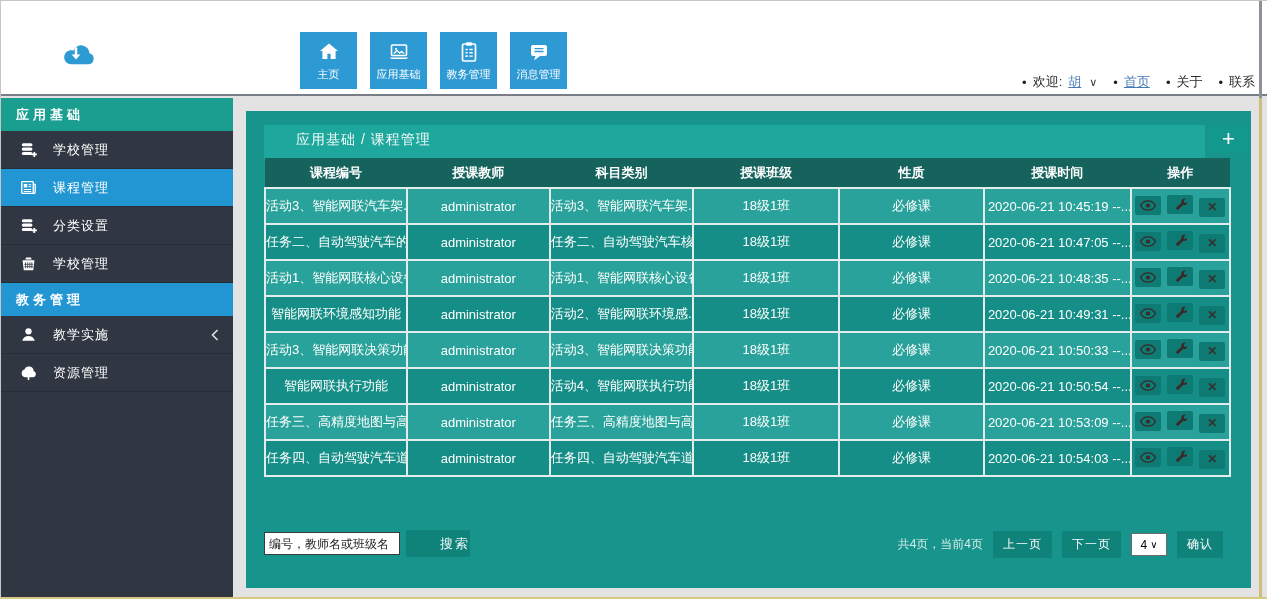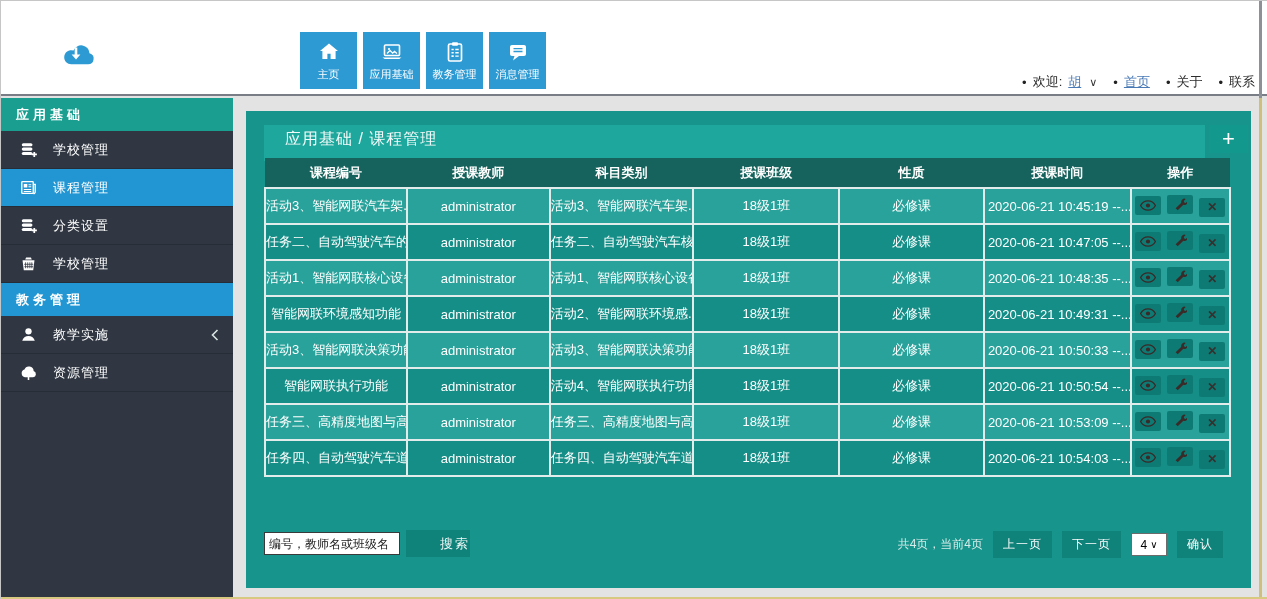--- a/index.html
+++ b/index.html
@@ -4,21 +4,21 @@
 <style>
   * { margin:0; padding:0; box-sizing:border-box; }
   body { background:#f2f2f2; font-family:"Liberation Sans","DejaVu Sans",sans-serif; }
   .screen { position:relative; width:1267px; height:599px; background:#e3e3e3; overflow:hidden;
             border-left:1px solid #c6c6c6; border-top:1px solid #c6c6c6; }
 
   
   .hdr { position:absolute; left:0; top:0; width:100%; height:95px; background:#ffffff;
          border-bottom:2px solid #787d86; }
   .logo { position:absolute; left:53px; top:38px; width:44px; height:32px; }
-  .topnav { position:absolute; left:299px; top:31px; display:flex; gap:6px; }
+  .topnav { position:absolute; left:299px; top:31px; display:flex; gap:13px; }
   .nav-btn { width:57px; height:57px; background:#2d9ad3; color:#fff; display:flex;
              flex-direction:column; align-items:center; justify-content:center; gap:3px; cursor:pointer; }
   .nav-ic { height:24px; display:flex; align-items:center; }
   .nav-ic svg { width:24px; height:24px; }
   .nav-lb { font-size:11px; white-space:nowrap; }
   .toplinks { position:absolute; right:12px; top:72px; display:flex; align-items:center; gap:16px;
               font-size:13px; color:#2d2d2d; }
   .tl-item { display:flex; align-items:center; gap:6px; }
   .dot { font-size:13px; color:#222; }
   .tl-link { color:#4a7ab5; text-decoration:underline; cursor:pointer; }
@@ -36,21 +36,21 @@
   .sb-item.active { background:#2196d3; }
   .sb-ic { width:24px; display:flex; justify-content:center; margin-right:13px; }
   .sb-ic svg { width:19px; height:19px; }
   .sb-lb { font-size:13px; letter-spacing:1px; }
   .sb-ch { margin-left:auto; margin-right:14px; display:flex; }
   .sb-ch svg { width:8px; height:12px; }
 
   
   .panel { position:absolute; left:245px; top:110px; width:1005px; height:477px; background:#17948b; }
   .crumb { position:absolute; left:18px; top:14px; right:46px; height:36px; background:#1ea79c;
-           color:#f2fbfa; font-size:16px; line-height:28px; padding-left:21px; letter-spacing:1px; }
+           color:#f2fbfa; font-size:14px; line-height:28px; padding-left:32px; letter-spacing:1px; }
   .add-btn { position:absolute; right:3px; top:14px; width:39px; height:28px; background:#13988e;
              color:#fff; font-size:22px; line-height:26px; text-align:center; cursor:pointer; border:none; }
 
   table.grid { position:absolute; left:18px; top:47px; width:967px; border-collapse:collapse; table-layout:fixed; }
   .grid th { background:#15635c; color:#fff; font-size:13px; font-weight:bold; height:30px;
              white-space:nowrap; overflow:hidden; }
   .grid td { height:36px; border:2px solid #e2ecea; color:#fff; font-size:13px; text-align:center;
              white-space:nowrap; overflow:hidden; }
   .grid tbody tr:nth-child(odd) td { background:#28a29a; }
   .grid tbody tr:nth-child(even) td { background:#148e86; }

